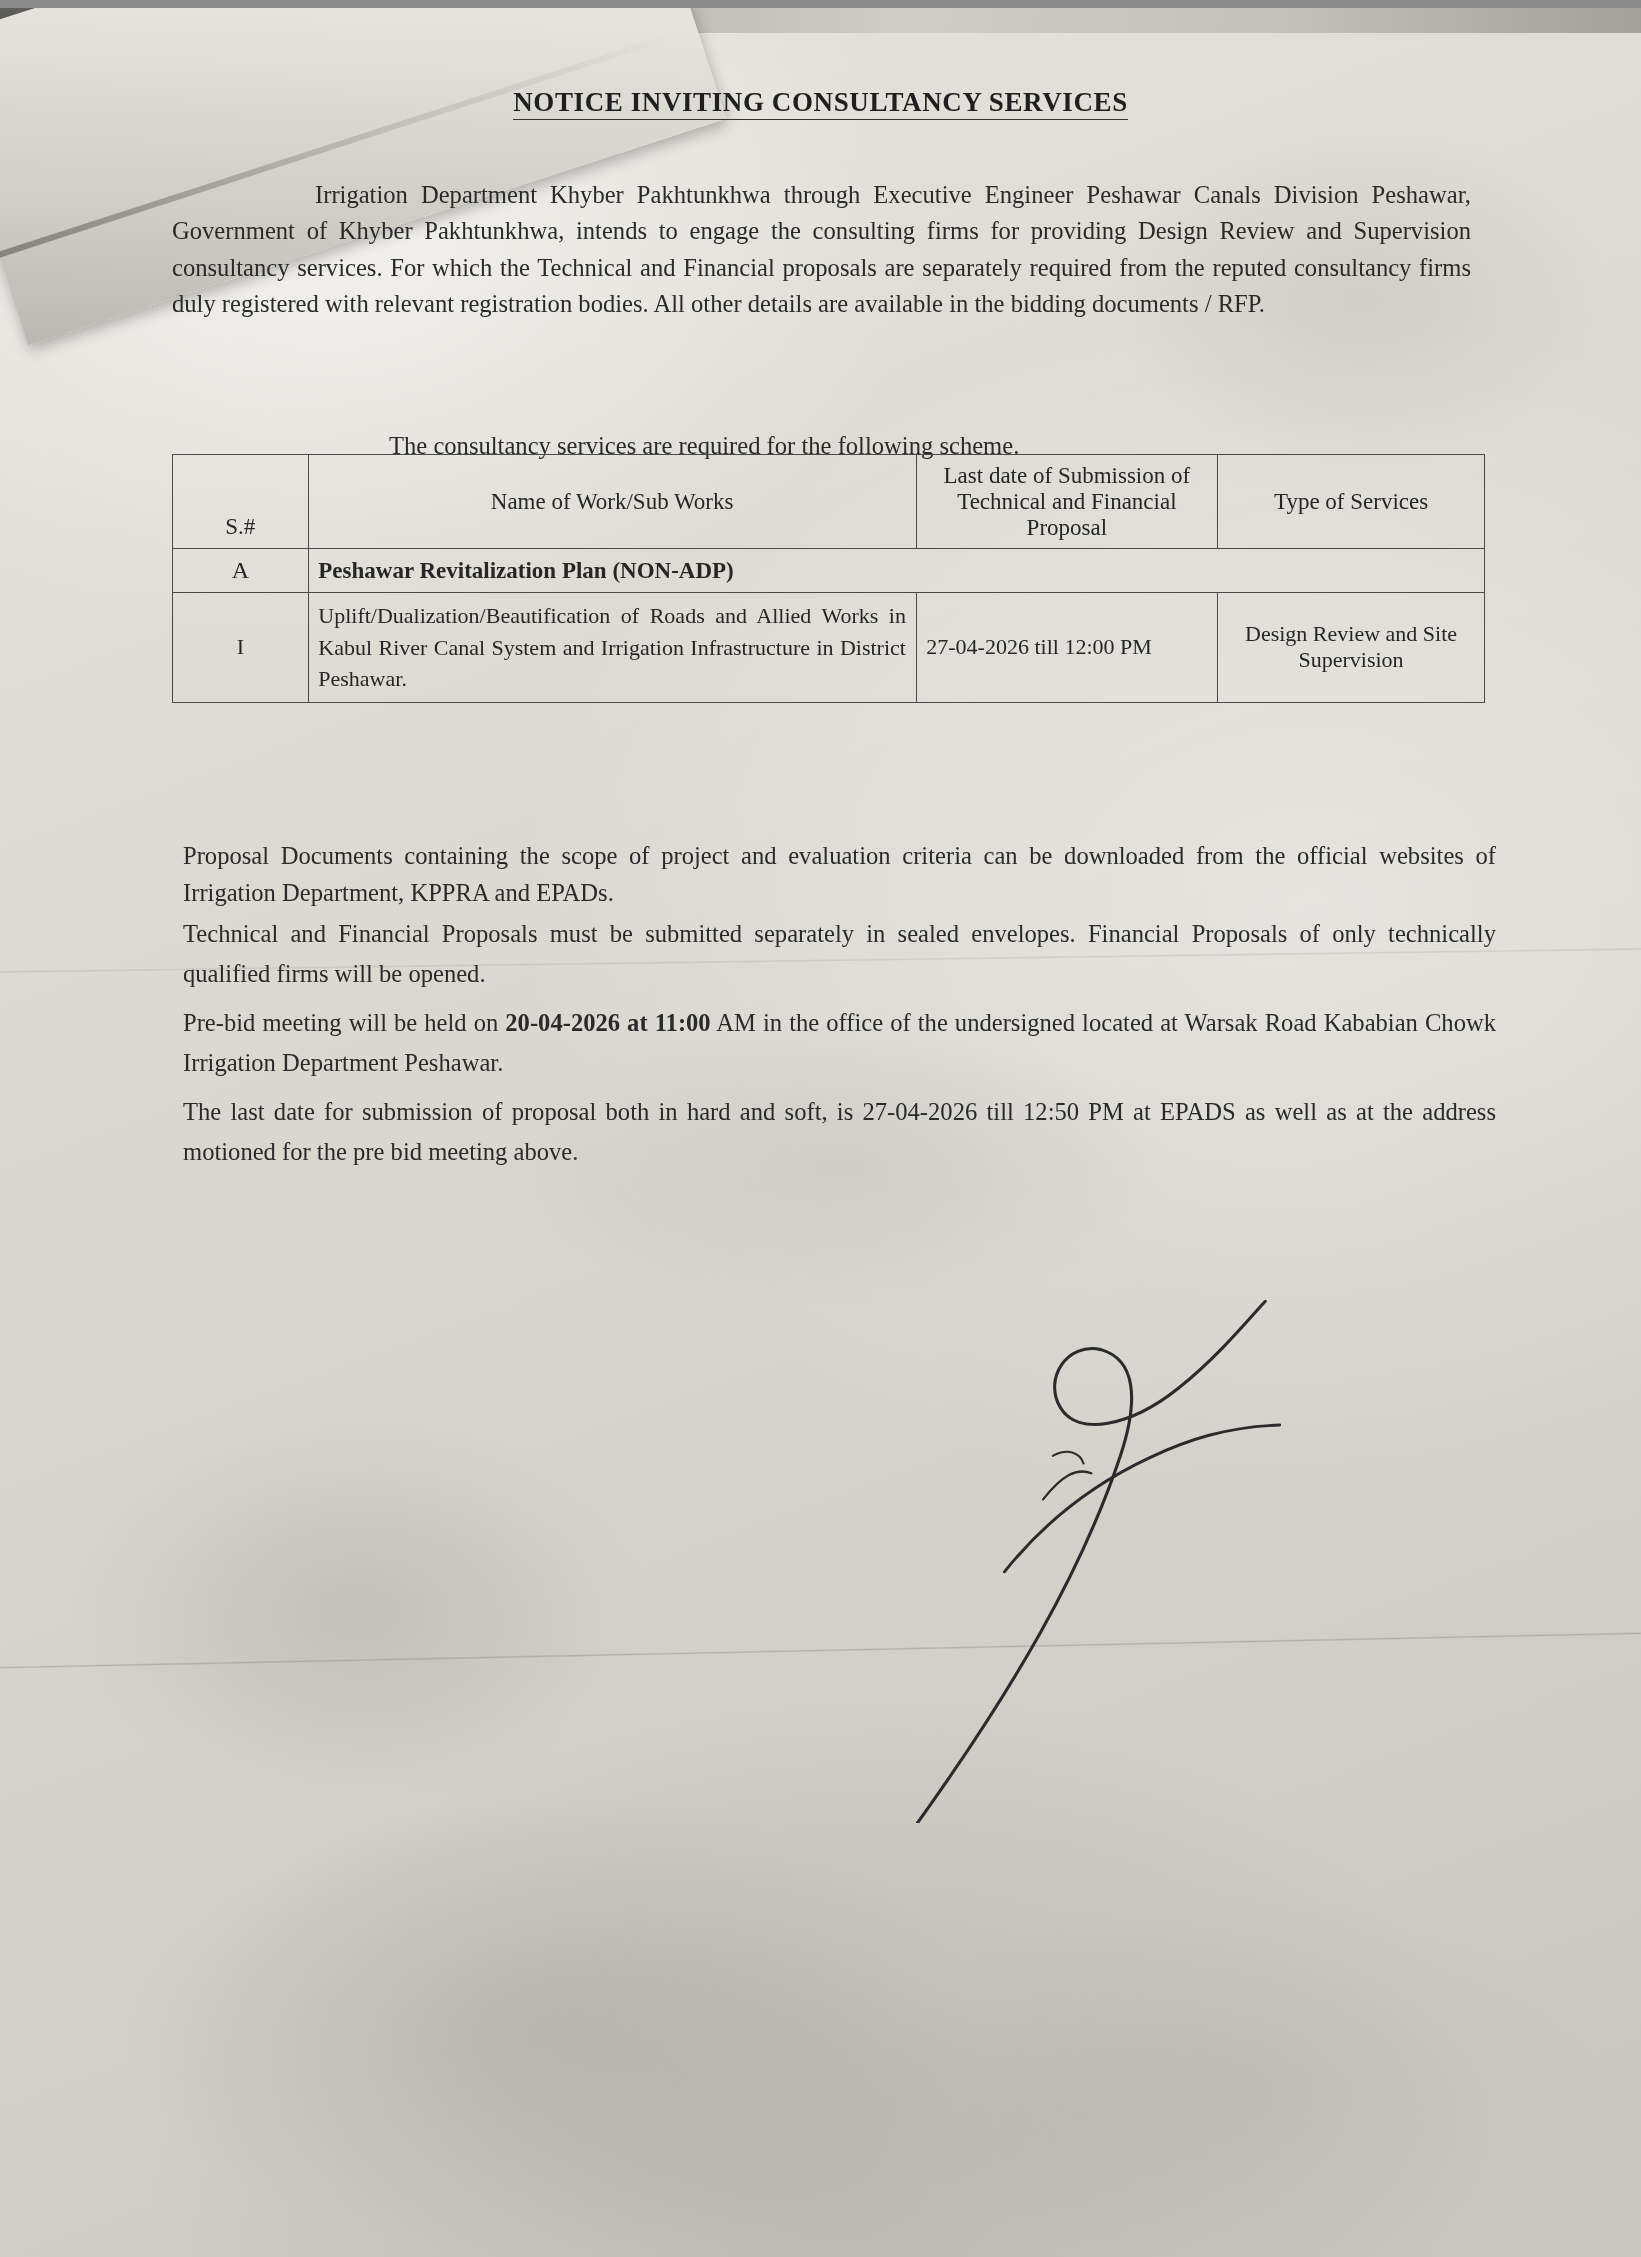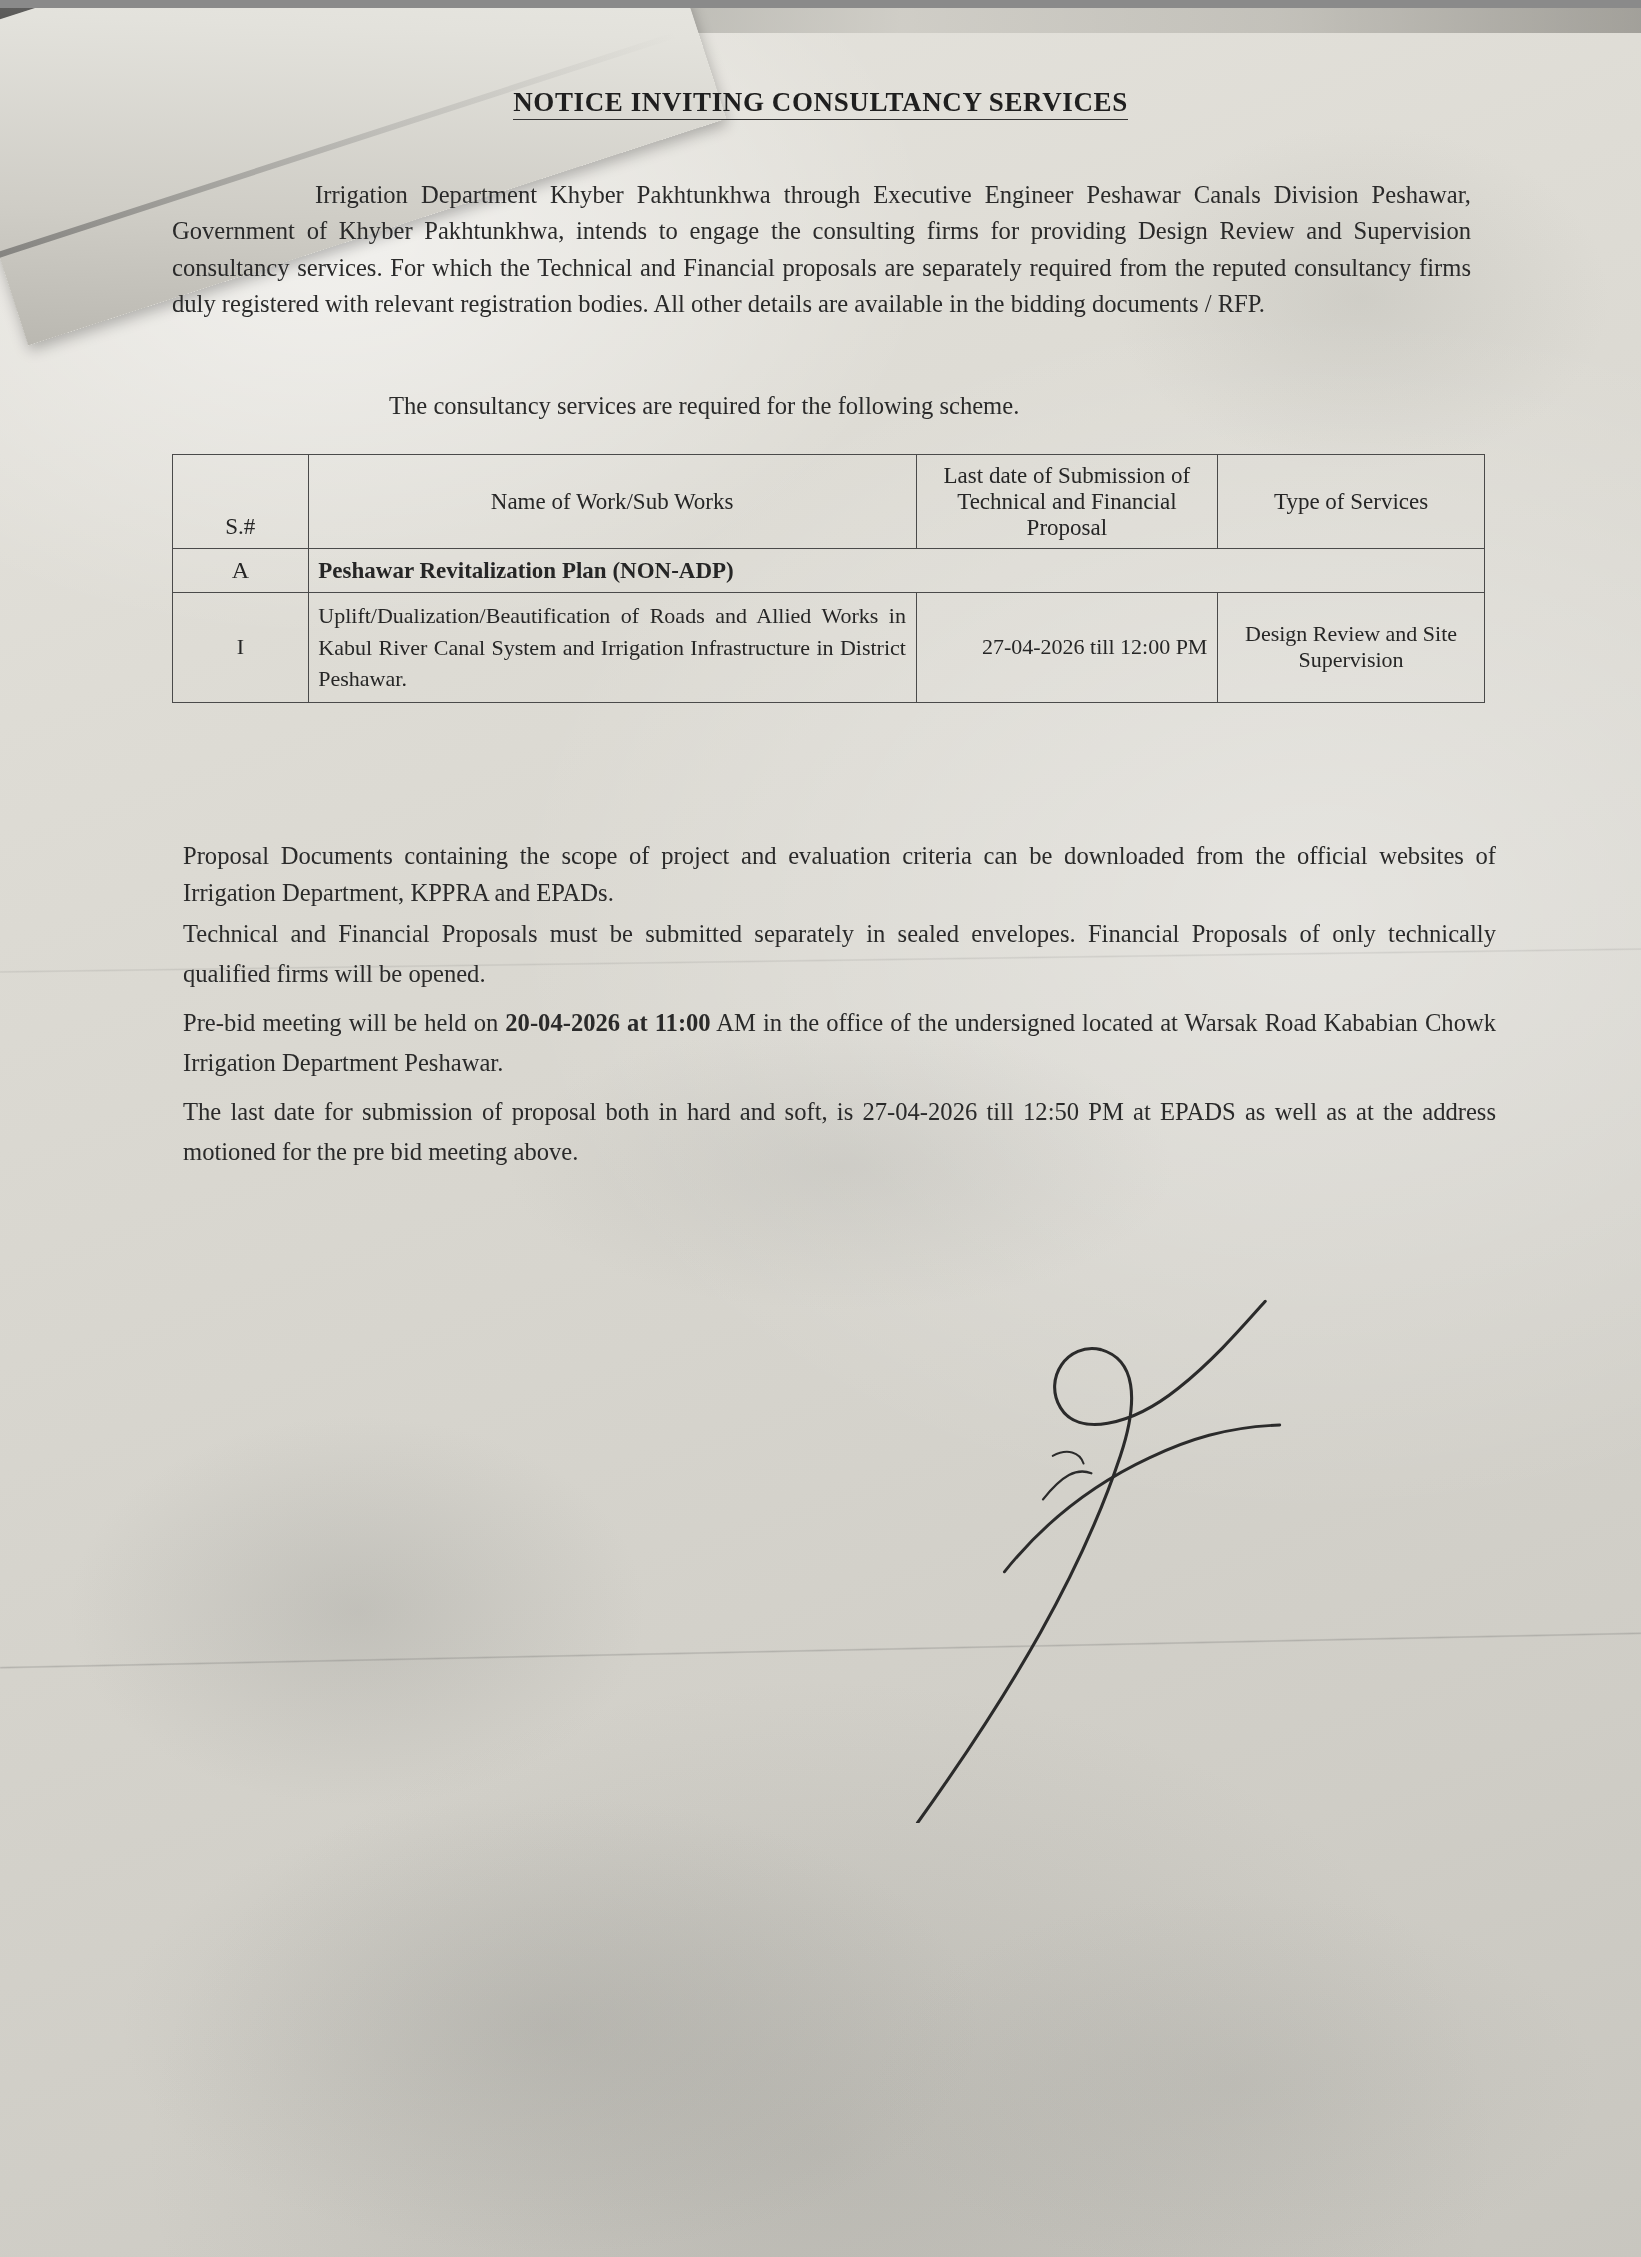--- a/index.html
+++ b/index.html
@@ -102,21 +102,21 @@
 
   .p-intro {
     left: 172px;
     top: 169px;
     width: 1299px;
     text-indent: 143px;
   }
 
   .p-scheme {
     left: 172px;
-    top: 380px;
+    top: 420px;
     width: 1299px;
     text-indent: 217px;
   }
 
   table.scheme {
     position: absolute;
     left: 172px;
     top: 446px;
     width: 1313px;
     border-collapse: collapse;
@@ -128,21 +128,21 @@
     padding: 7.7px 9.7px;
     vertical-align: middle;
   }
   table.scheme th {
     font-weight: 400;
     font-size: 23px;
     text-align: center;
   }
   .col-sn { width: 124px; text-align: center; }
   .col-name { width: 618px; }
-  .col-date { width: 299px; text-align: right; }
+  .col-date { width: 299px; text-align: left; }
   .col-type { width: 261px; text-align: center; }
   .th-sn-inner {
     display: block;
     text-align: center;
     padding-top: 50px;
   }
   .cell-name-just {
     text-align: justify;
     text-align-last: left;
     line-height: 1.42;

